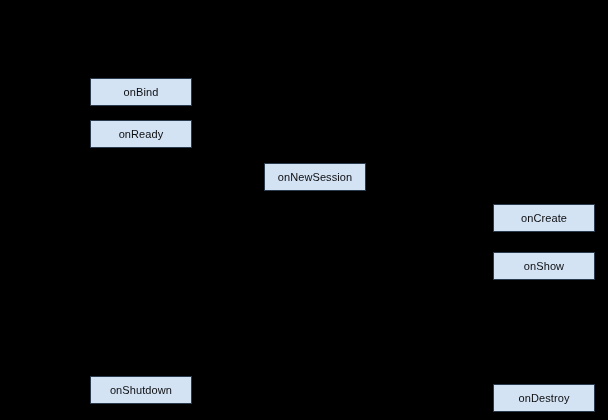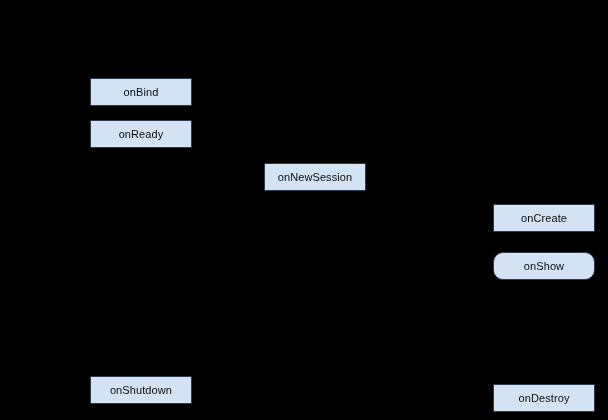--- a/index.html
+++ b/index.html
@@ -61,21 +61,21 @@
     </div>
     <div class="node" style="left: 264px; top: 163px; width: 102px; height: 28px; background: rgb(212, 227, 243); border-color: rgb(42, 59, 77); color: rgb(11, 13, 16);">
       <span class="node-label">onNewSession</span>
     </div>
     <div class="node" style="left: 90px; top: 120px; width: 102px; height: 28px; background: rgb(212, 227, 243); border-color: rgb(42, 59, 77); color: rgb(11, 13, 16);">
       <span class="node-label">onReady</span>
     </div>
     <div class="node" style="left: 493px; top: 204px; width: 102px; height: 28px; background: rgb(212, 227, 243); border-color: rgb(42, 59, 77); color: rgb(11, 13, 16);">
       <span class="node-label">onCreate</span>
     </div>
-    <div class="node" style="left: 493px; top: 252px; width: 102px; height: 28px; background: rgb(212, 227, 243); border-color: rgb(42, 59, 77); color: rgb(11, 13, 16); border-radius: 10px;">
+    <div class="node" style="left: 493px; top: 252px; width: 102px; height: 28px; background: rgb(212, 227, 243); border-color: rgb(42, 59, 77); color: rgb(11, 13, 16);">
       <span class="node-label">onShow</span>
     </div>
     <div class="node" style="left: 90px; top: 376px; width: 102px; height: 28px; background: rgb(212, 227, 243); border-color: rgb(42, 59, 77); color: rgb(11, 13, 16);">
       <span class="node-label">onShutdown</span>
     </div>
     <div class="node" style="left: 493px; top: 376px; width: 102px; height: 28px; background: rgb(212, 227, 243); border-color: rgb(42, 59, 77); color: rgb(11, 13, 16); margin-top: 8px;">
       <span class="node-label">onDestroy</span>
     </div>
   </div>
 

